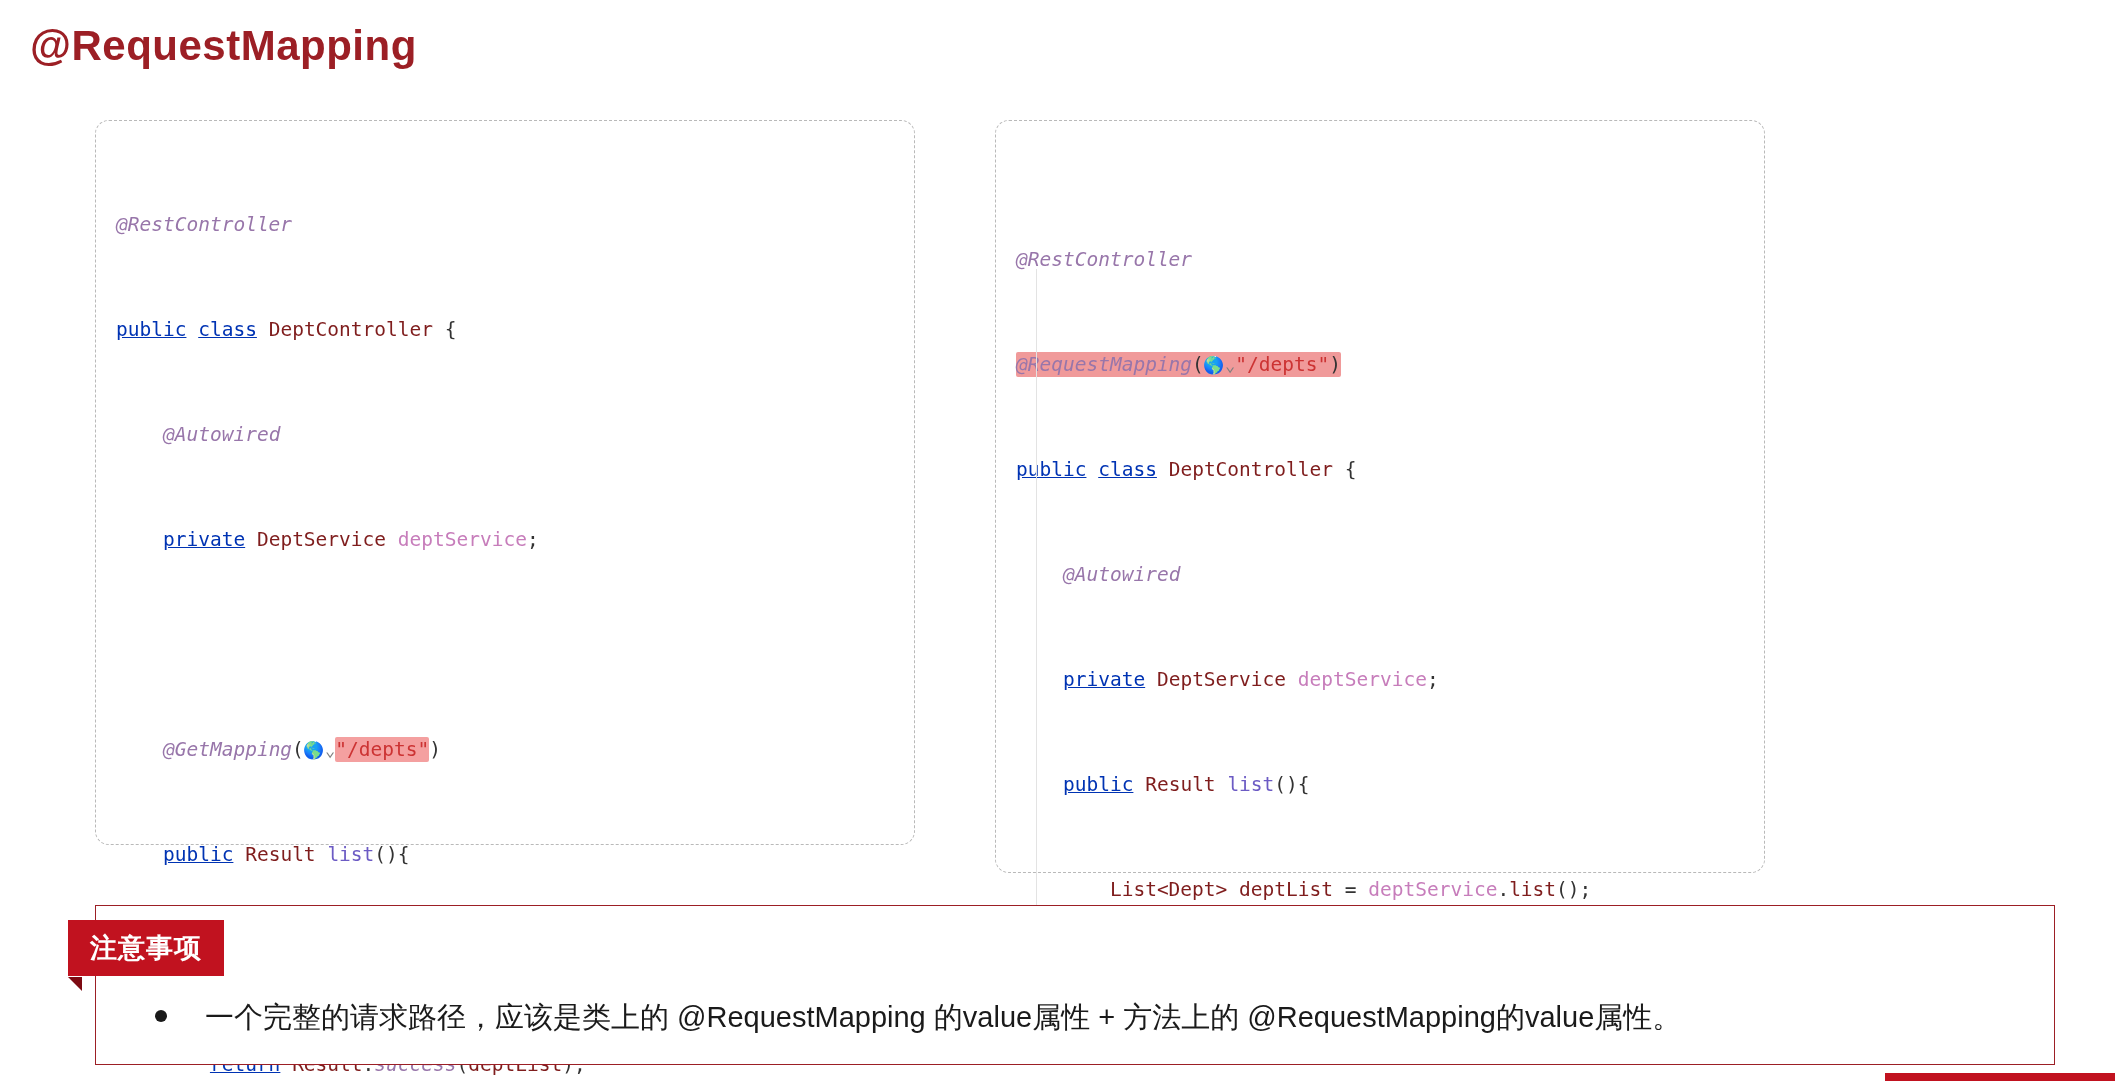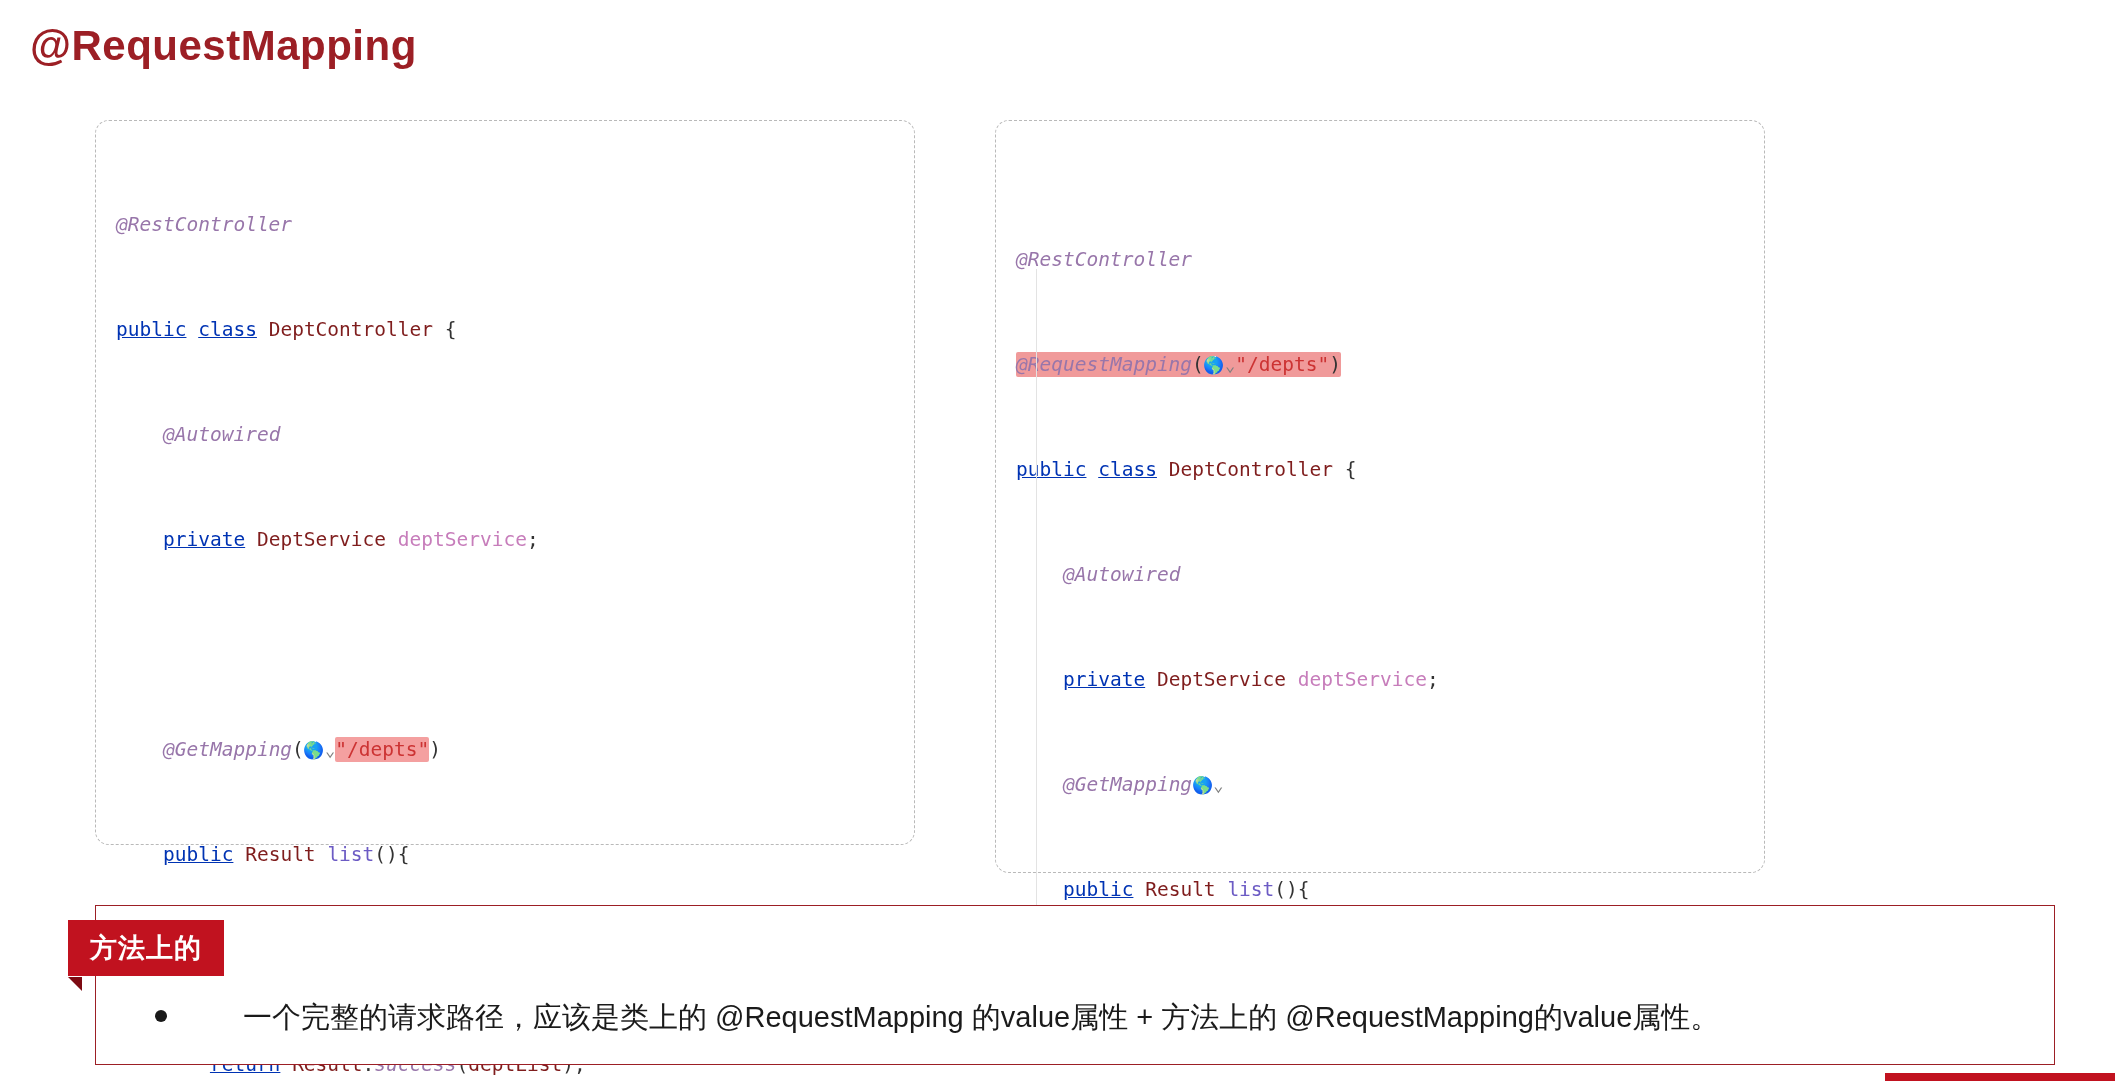--- a/index.html
+++ b/index.html
@@ -129,21 +129,20 @@
     border-radius: 50%;
     background: #1a1a1a;
   }
   .notice-body {
     position: absolute;
     left: 205px;
     top: 998px;
     font-size: 29px;
     color: #1a1a1a;
     white-space: nowrap;
-    margin-left: 38px;
   }
 
   
   .corner-mark {
     position: absolute;
     right: 0;
     bottom: 0;
     width: 230px;
     height: 8px;
     background: #c1121f;
@@ -179,37 +178,36 @@
   
 </div>
 
 <div class="code-panel" id="panel-right">
   <div class="fold-guide2"></div>
   <div class="code-line"><span class="ann">@RestController</span></div>
   <div class="code-line"><span class="hl-strong"><span class="ann">@RequestMapping</span>(<span class="globe">🌎⌄</span><span class="str">"/depts"</span>)</span></div>
   <div class="code-line"><span class="kw">public</span> <span class="kw">class</span> <span class="ident">DeptController</span> {</div>
   <div class="code-line">    <span class="ann">@Autowired</span></div>
   <div class="code-line">    <span class="kw">private</span> <span class="ident">DeptService</span> <span class="field">deptService</span>;</div>
-  <div class="code-line">    <span class="ann">@GetMapping</span><span class="globe">🌎⌄</span></div>
   <div class="code-line">    <span class="kw">public</span> <span class="ident">Result</span> <span class="fn">list</span>(){</div>
   <div class="code-line">        <span class="ident">List&lt;Dept&gt;</span> <span class="ident">deptList</span> = <span class="field">deptService</span>.<span class="ident">list</span>();</div>
   
   
   
   
   
   
   
   
   
   
   
   
   
 </div>
 
 <div class="notice-box"></div>
 <div class="notice-tab-shadow"></div>
-<div class="notice-tab">方法上的</div>
+<div class="notice-tab">注意事项</div>
 <div class="bullet-dot"></div>
 <div class="notice-body">一个完整的请求路径，应该是类上的 @RequestMapping 的value属性 + 方法上的 @RequestMapping的value属性。</div>
 
 <div class="corner-mark"></div>
 
 </body></html>

